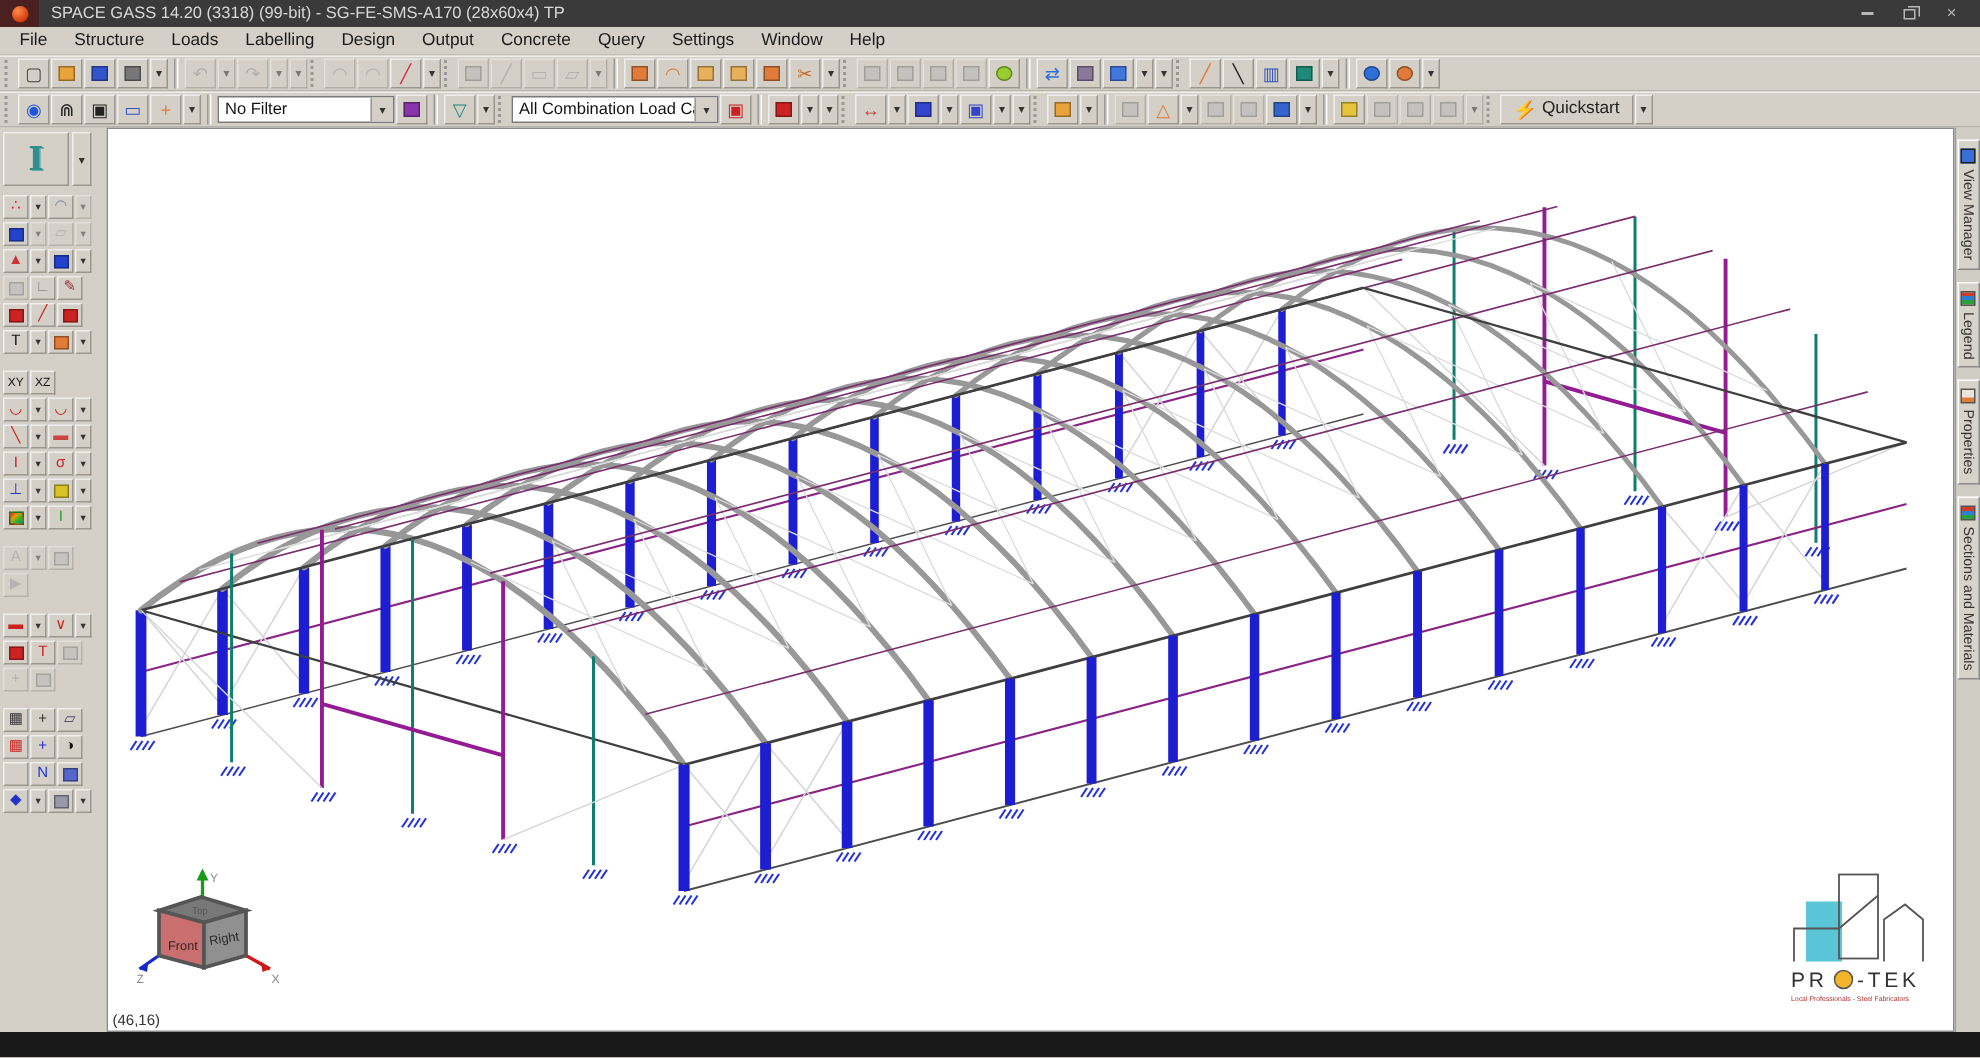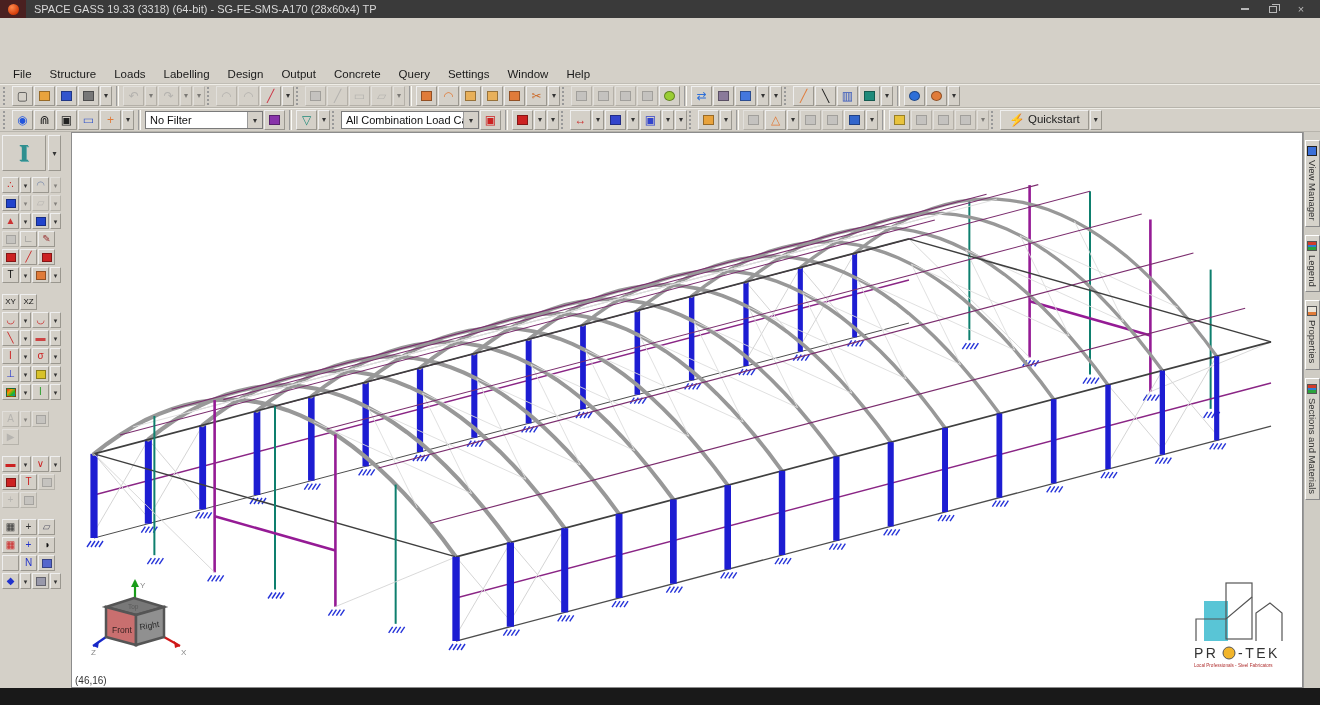--- a/index.html
+++ b/index.html
@@ -11,21 +11,21 @@
   #app-icon-block { width:26px; height:18px; background:#4a2020; display:flex; align-items:center; justify-content:center; }
   .sphere { width:11px; height:11px; border-radius:50%; background:radial-gradient(circle at 35% 30%, #ff8a4d, #d43d0a 70%, #8a2202); display:inline-block; }
   #title-text { margin-left:8px; white-space:nowrap; color:#d8d8d8; }
   #win-controls { margin-left:auto; display:flex; align-items:center; gap:14px; padding-right:12px; color:#b8b8b8; }
   .winbtn { width:14px; height:12px; display:flex; align-items:center; justify-content:center; font-size:11px; cursor:default; }
   .min-glyph { width:8px; height:2px; background:#b8b8b8; }
   .restore-glyph { width:8px; height:7px; border:1px solid #b8b8b8; position:relative; }
   .restore-glyph:before { content:""; position:absolute; left:2px; top:-3px; width:7px; height:6px; border:1px solid #b8b8b8; border-bottom:none; border-left:none; }
 
   
-  #menubar { height:19px; display:flex; align-items:center; padding-left:4px; font-size:11.5px; color:#1a1a1a; background:#d4d0c8; border-bottom:1px solid #c0bdb5; flex:0 0 auto;margin-top:47px;}
+  #menubar { height:19px; display:flex; align-items:center; padding-left:4px; font-size:11.5px; color:#1a1a1a; background:#d4d0c8; border-bottom:1px solid #c0bdb5; flex:0 0 auto;}
   .menu-item { padding:2px 9px; cursor:default; }
 
   
   .toolbar { height:24px; display:flex; align-items:center; padding:1px 2px; gap:1px; background:#d4d0c8; border-top:1px solid #efede7; border-bottom:1px solid #b7b4ac; flex:0 0 auto; }
   .tb { width:21px; height:20px; display:flex; align-items:center; justify-content:center; background:#d4d0c8; border:1px solid transparent; border-top-color:#eee; border-left-color:#eee; border-right-color:#9a978f; border-bottom-color:#9a978f; font-size:12px; line-height:1; cursor:default; flex:0 0 auto; }
   .tb.dis { opacity:.55; }
   .tb .blk { width:11px; height:10px; border:1px solid rgba(0,0,0,.35); display:inline-block; }
   .tb .blk.circle { border-radius:50%; }
   .tb.dd { width:12px; font-size:8px; color:#333; }
   .sep { width:3px; height:20px; border-left:1px solid #9a9a9a; border-right:1px solid #fbfbf8; margin:0 3px; flex:0 0 auto; }
@@ -73,21 +73,21 @@
 </style>
 </head>
 <body>
 
 <div id="app">
 
   <div id="titlebar">
     <div id="app-icon-block">
         <span class="sphere"></span>
       </div>
-    <span id="title-text">SPACE GASS 19.33 (3318) (64-bit) - SG-FE-SMS-A170 (28x60x4) TP</span>
+    <span id="title-text">SPACE GASS 14.20 (3318) (99-bit) - SG-FE-SMS-A170 (28x60x4) TP</span>
     <div id="win-controls">
       <div class="winbtn">
           <span class="min-glyph"></span>
         </div>
       <div class="winbtn">
           <span class="restore-glyph"></span>
         </div>
       <div class="winbtn">
           <span>×</span>
         </div>

